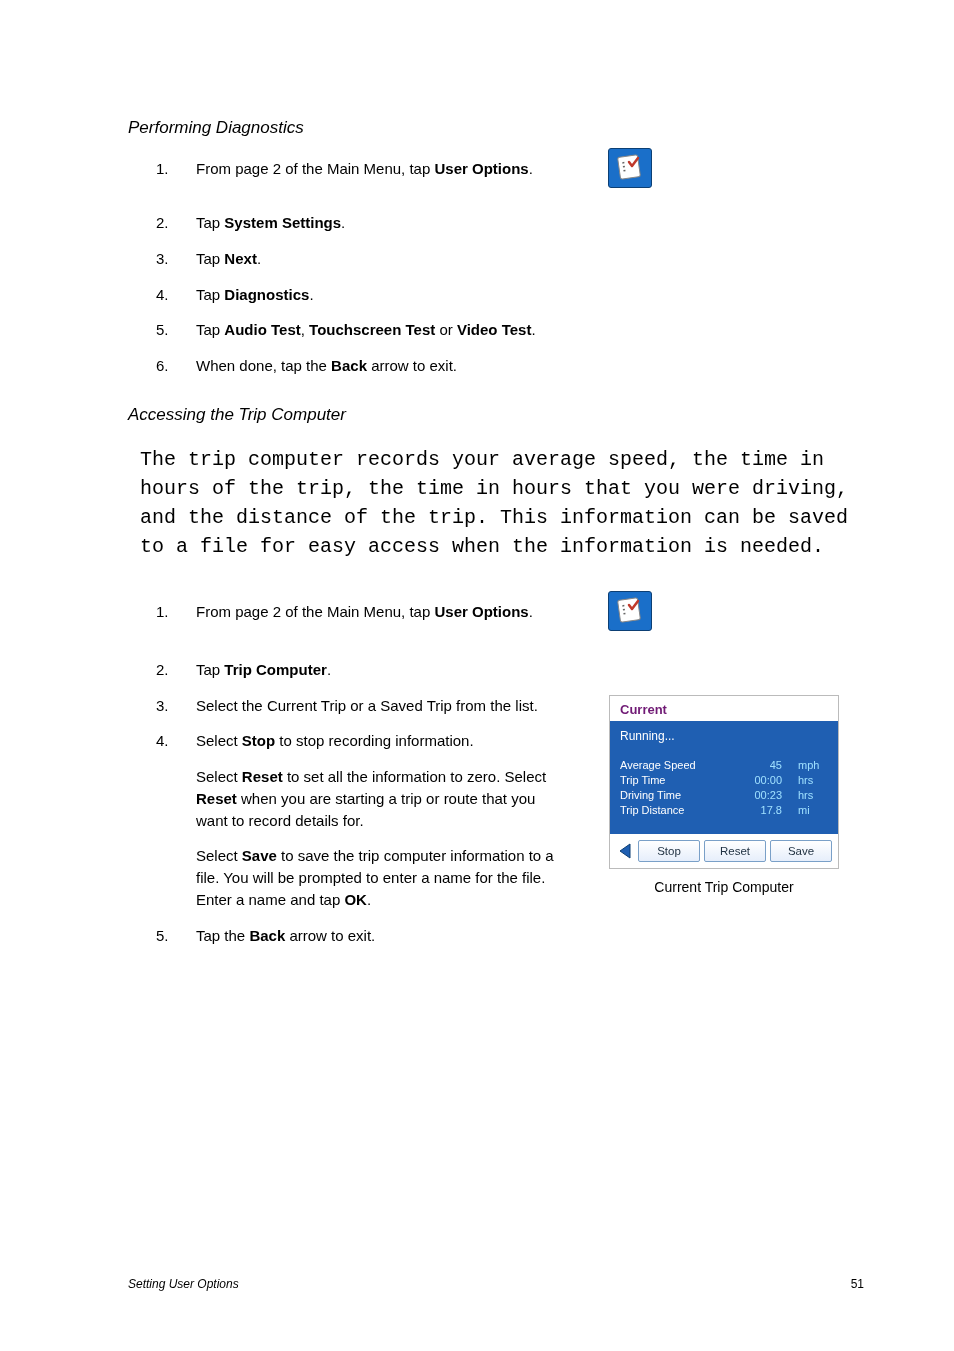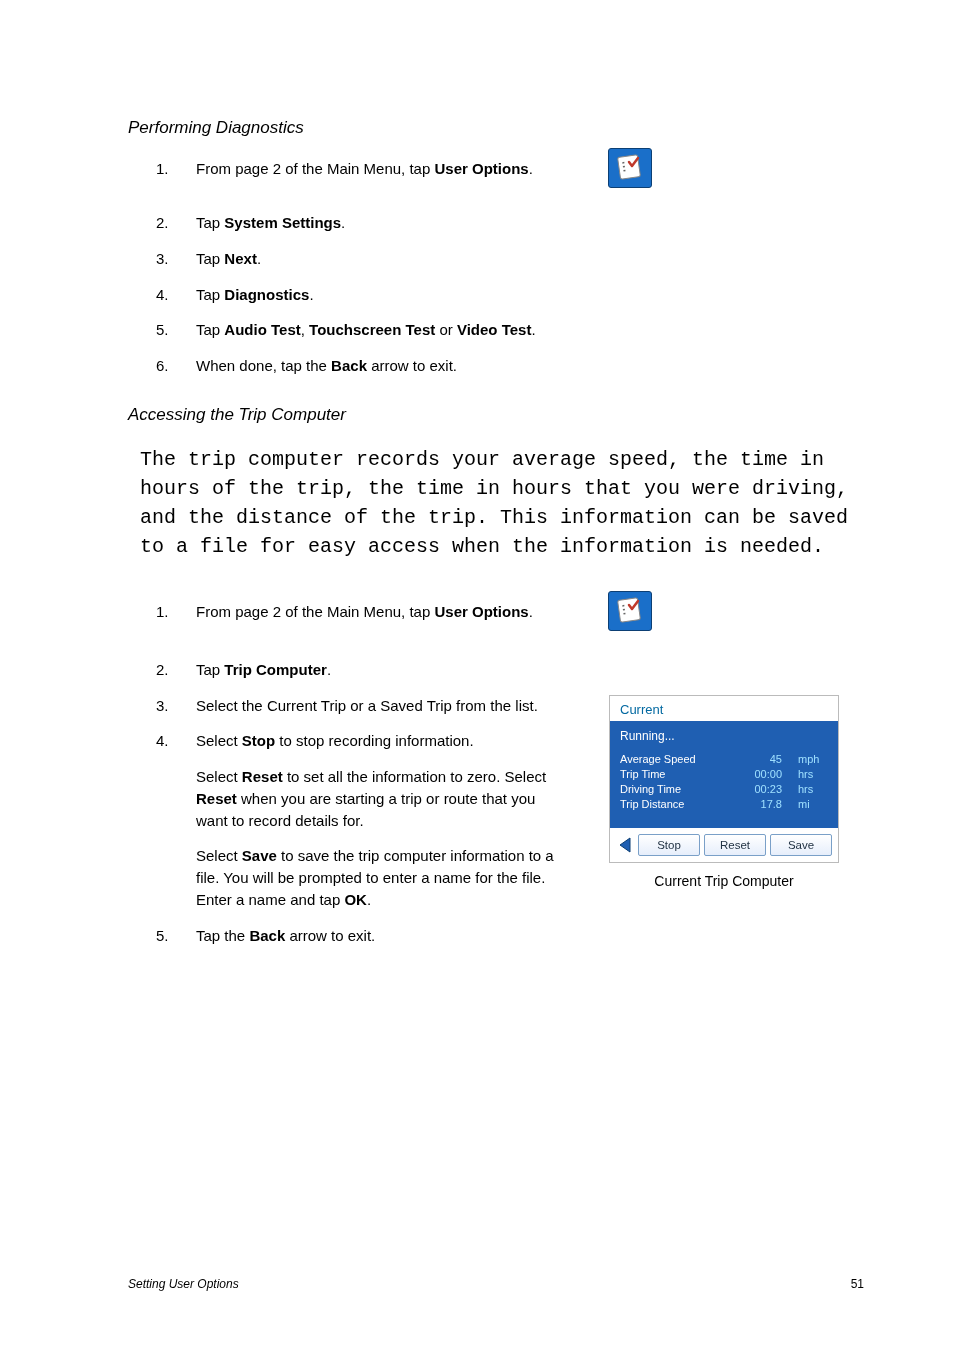--- a/index.html
+++ b/index.html
@@ -72,29 +72,30 @@
   .col-right { flex: 1; display:flex; flex-direction:column; align-items:center; }
   .trip-shot {
     width: 230px;
     border: 1px solid #bbb;
     background:#fff;
     font-family: Arial, sans-serif;
   }
   .trip-header {
     padding: 6px 10px 4px 10px;
     font-size: 13px;
-    color:#0369a1;
+    color:#701a75;
+    font-weight:bold;
   }
   .trip-body {
     background: #1f5fb2;
     color:#fff;
     padding: 8px 10px 18px 10px;
     font-size: 12px;
   }
-  .trip-running { margin-bottom:10px; }
+  .trip-running { margin-bottom:16px; }
   .trip-grid {
     display:grid;
     grid-template-columns: 1fr auto 30px;
     column-gap: 16px;
     row-gap: 3px;
     font-size: 11px;
   }
   .trip-grid .l { }
   .trip-grid .v { color:#9fe0ff; text-align:right; }
   .trip-grid .u { color:#9fe0ff; text-align:left; }

